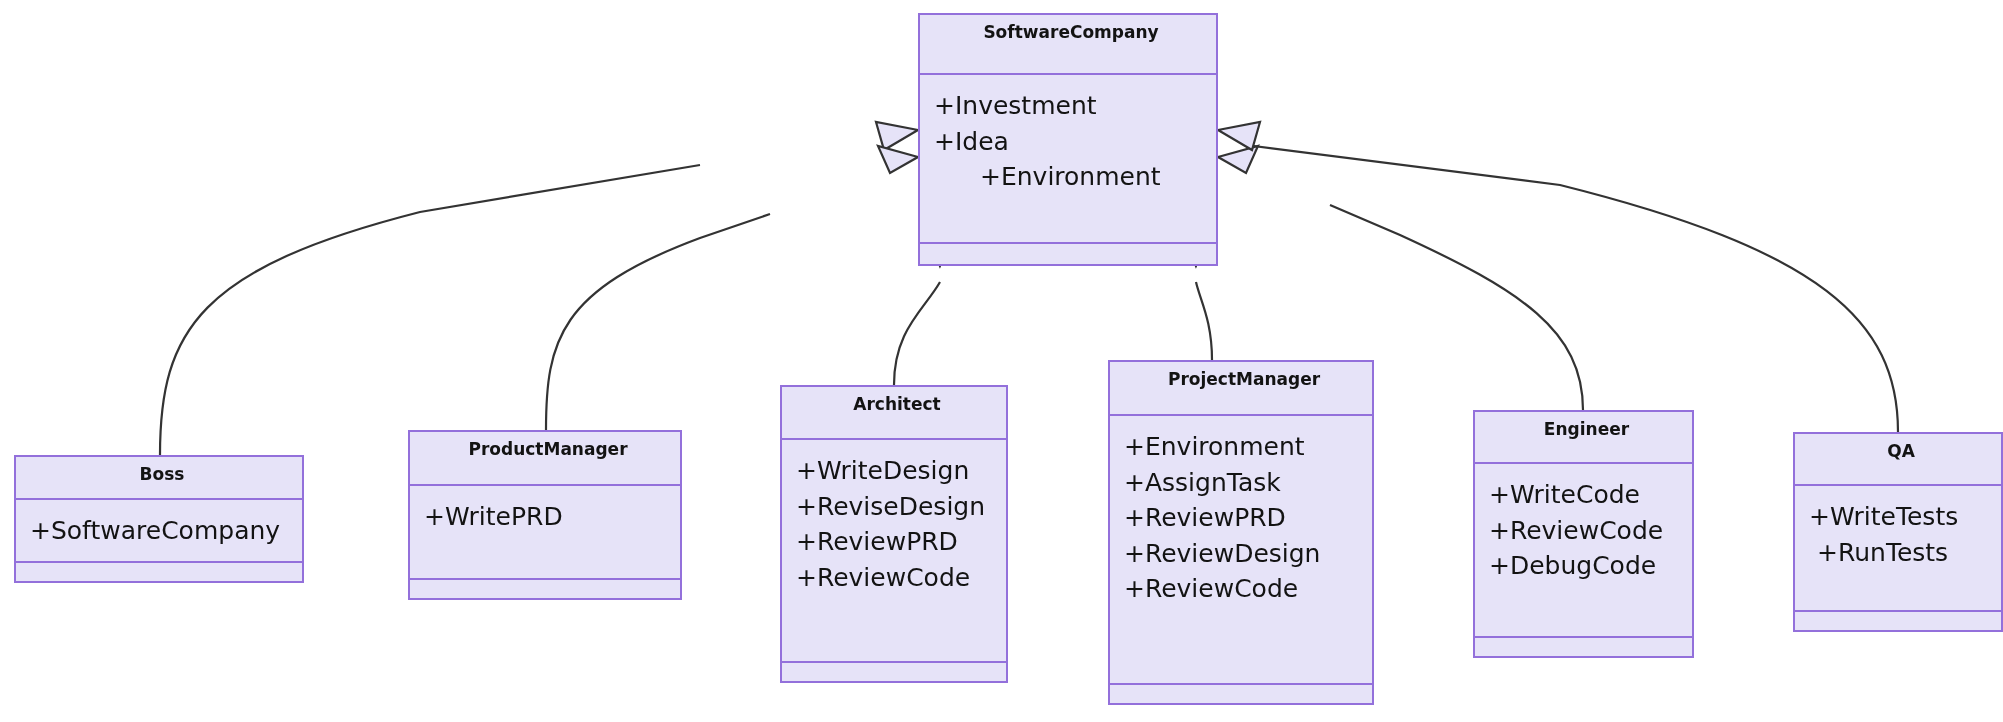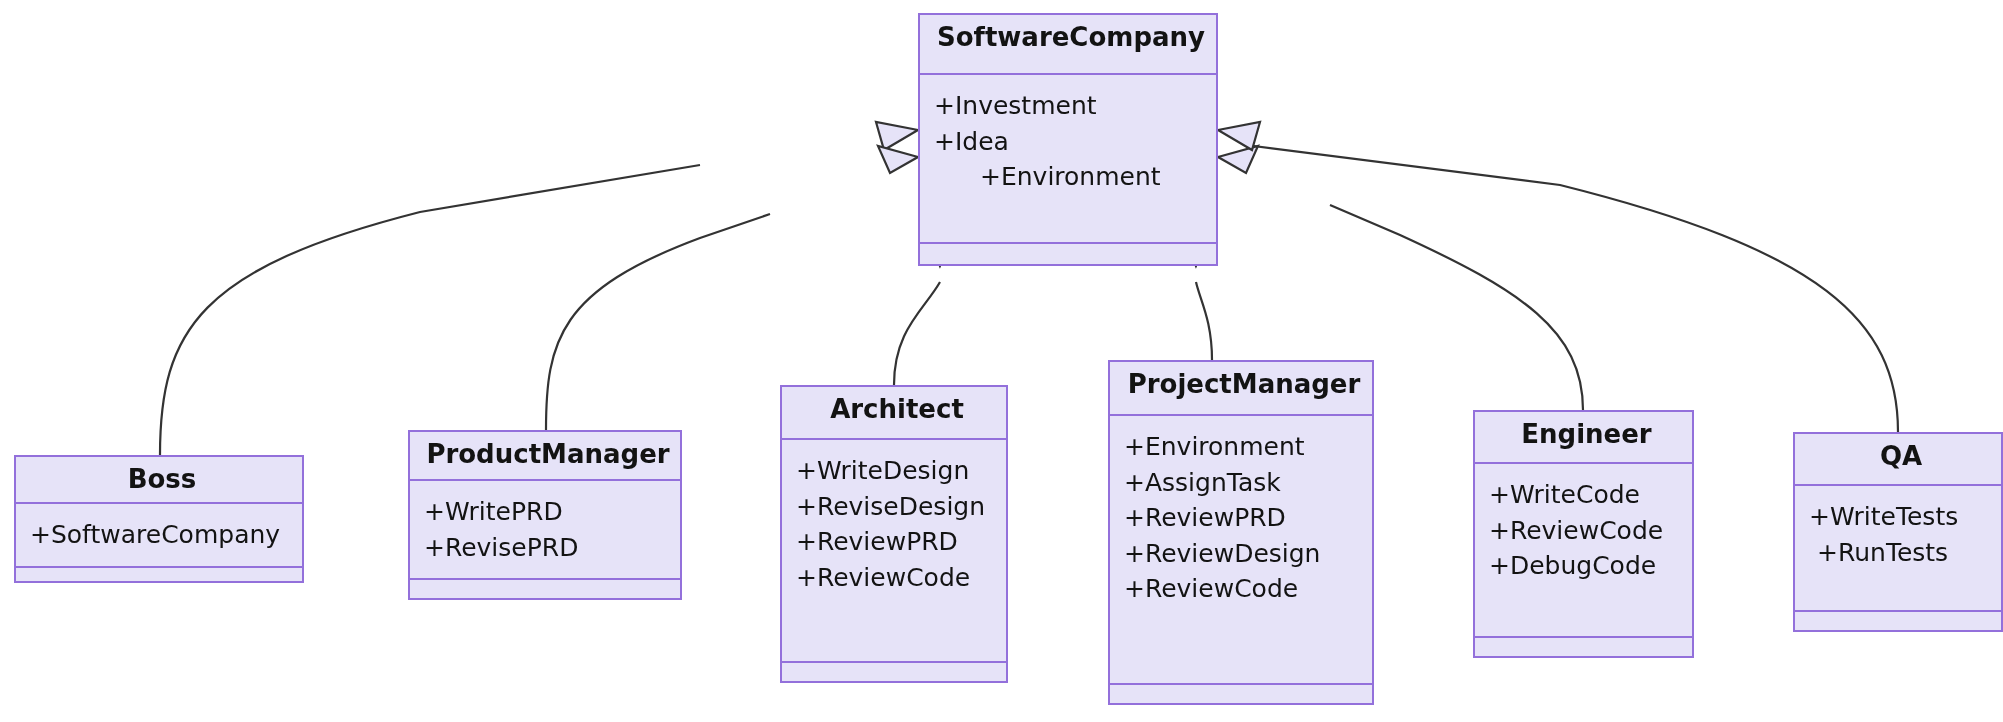--- a/index.html
+++ b/index.html
@@ -28,21 +28,21 @@
     box-sizing: border-box;
     background: #e6e3f8;
     border: 2px solid #9370db;
     display: flex;
     flex-direction: column;
   }
   .uml-title {
     box-sizing: border-box;
     text-align: center;
     font-weight: bold;
-    font-size: 26px;
+    font-size: 17px;
     color: #131313;
     padding: 9px 10px 10px 16px;
     line-height: 1.0;
     border-bottom: 2px solid #9370db;
     white-space: nowrap;
   }
   .uml-attrs {
     box-sizing: border-box;
     padding: 13px 20px 13px 14px;
     border-bottom: 2px solid #9370db;
@@ -98,21 +98,20 @@
         <div class="uml-title" style="height: 52px; border-bottom-color: rgb(147, 112, 219); color: rgb(19, 19, 19);">Boss</div>
         <div class="uml-attrs" style="border-bottom-color: rgb(147, 112, 219);">
           <div class="uml-attr" style="color: rgb(19, 19, 19);">+SoftwareCompany</div>
         </div>
         <div class="uml-methods" style="height: 18px;"></div>
       </div>
       <div class="uml-class" style="left: 408px; top: 430px; width: 274px; height: 170px; background: rgb(230, 227, 248); border-color: rgb(147, 112, 219);">
         <div class="uml-title" style="height: 54px; border-bottom-color: rgb(147, 112, 219); color: rgb(19, 19, 19);">ProductManager</div>
         <div class="uml-attrs" style="border-bottom-color: rgb(147, 112, 219);">
           <div class="uml-attr" style="color: rgb(19, 19, 19);">+WritePRD</div>
-          <div class="uml-attr" style="color: rgb(19, 19, 19);">+RevisePRD</div>
         </div>
         <div class="uml-methods" style="height: 18px;"></div>
       </div>
       <div class="uml-class" style="left: 780px; top: 385px; width: 228px; height: 298px; background: rgb(230, 227, 248); border-color: rgb(147, 112, 219);">
         <div class="uml-title" style="height: 53px; border-bottom-color: rgb(147, 112, 219); color: rgb(19, 19, 19);">Architect</div>
         <div class="uml-attrs" style="border-bottom-color: rgb(147, 112, 219);">
           <div class="uml-attr" style="color: rgb(19, 19, 19);">+WriteDesign</div>
           <div class="uml-attr" style="color: rgb(19, 19, 19);">+ReviseDesign</div>
           <div class="uml-attr" style="color: rgb(19, 19, 19);">+ReviewPRD</div>
           <div class="uml-attr" style="color: rgb(19, 19, 19);">+ReviewCode</div>

